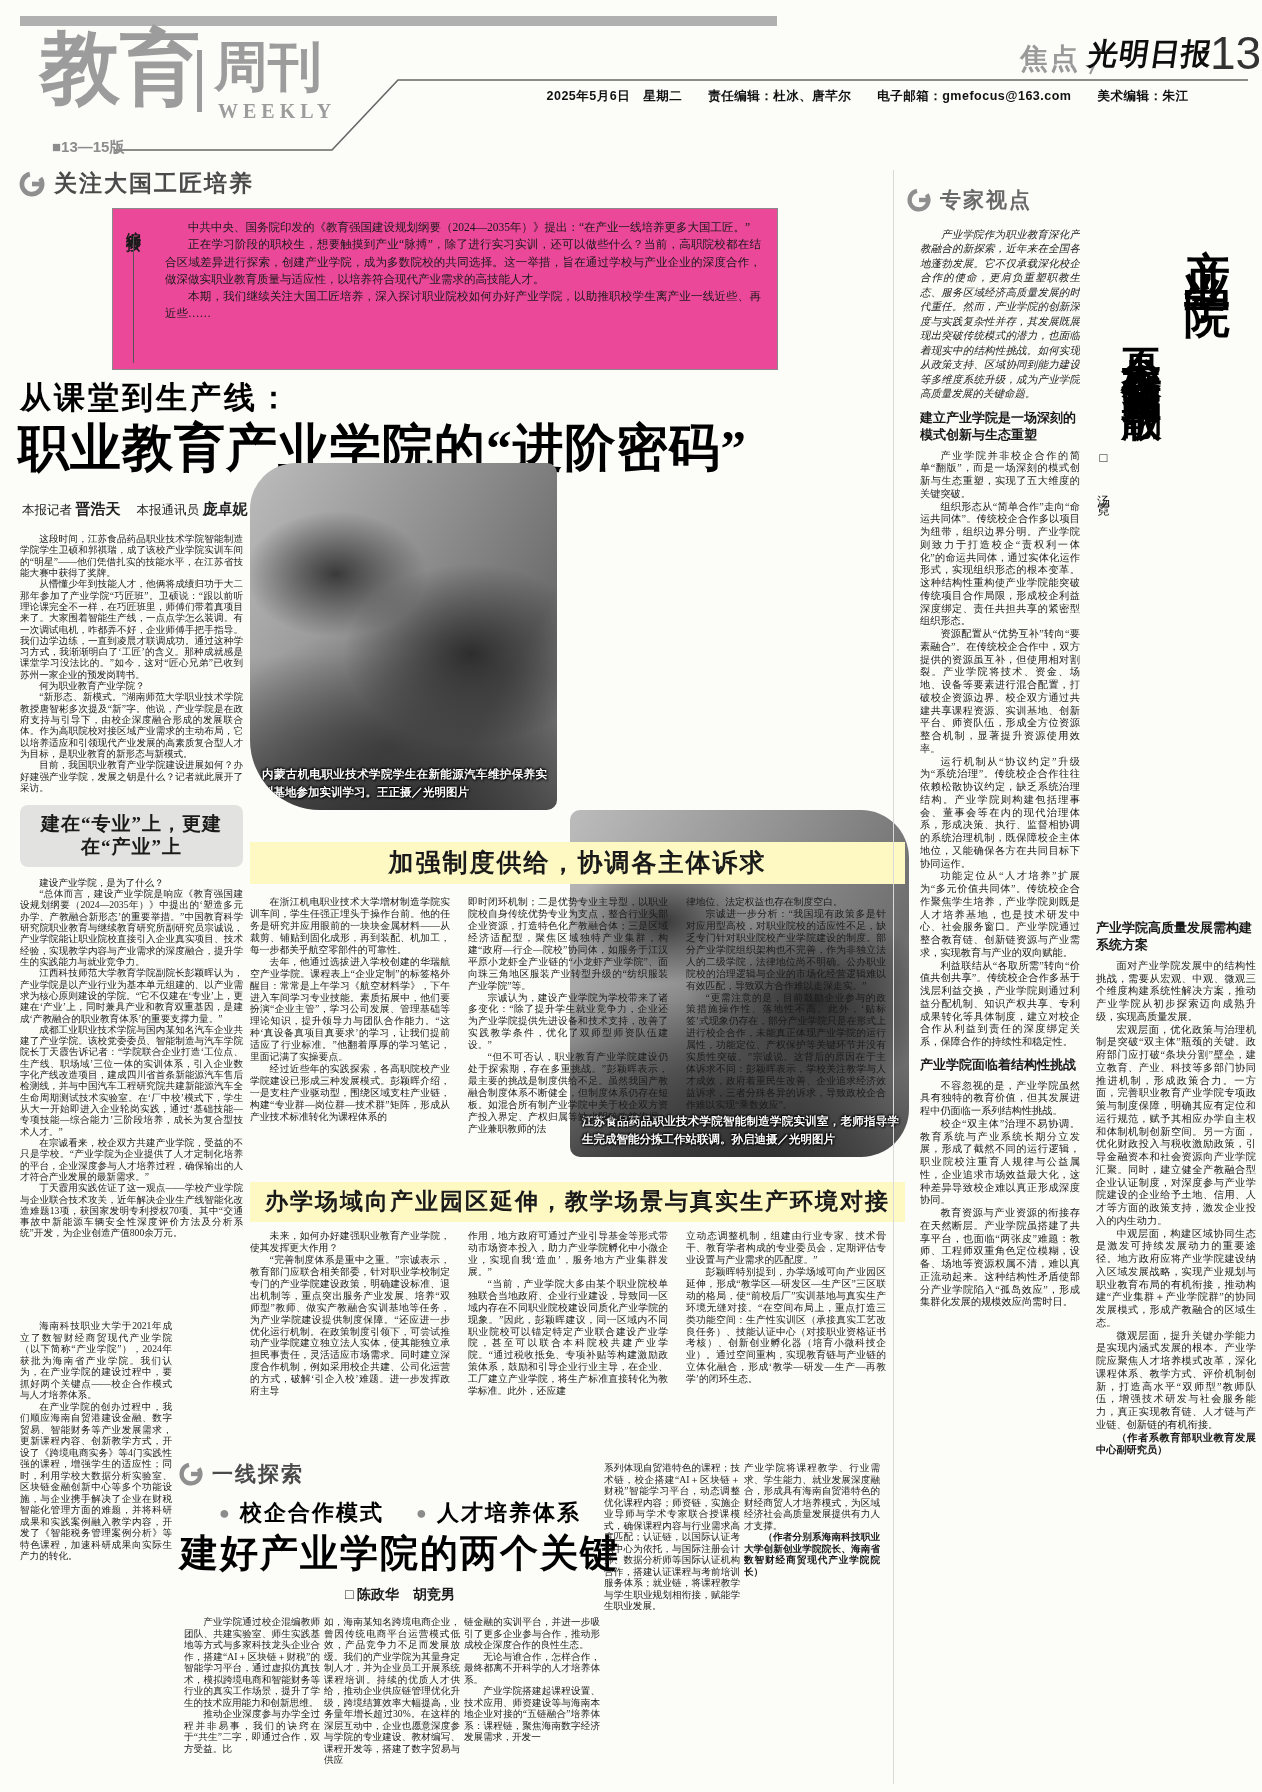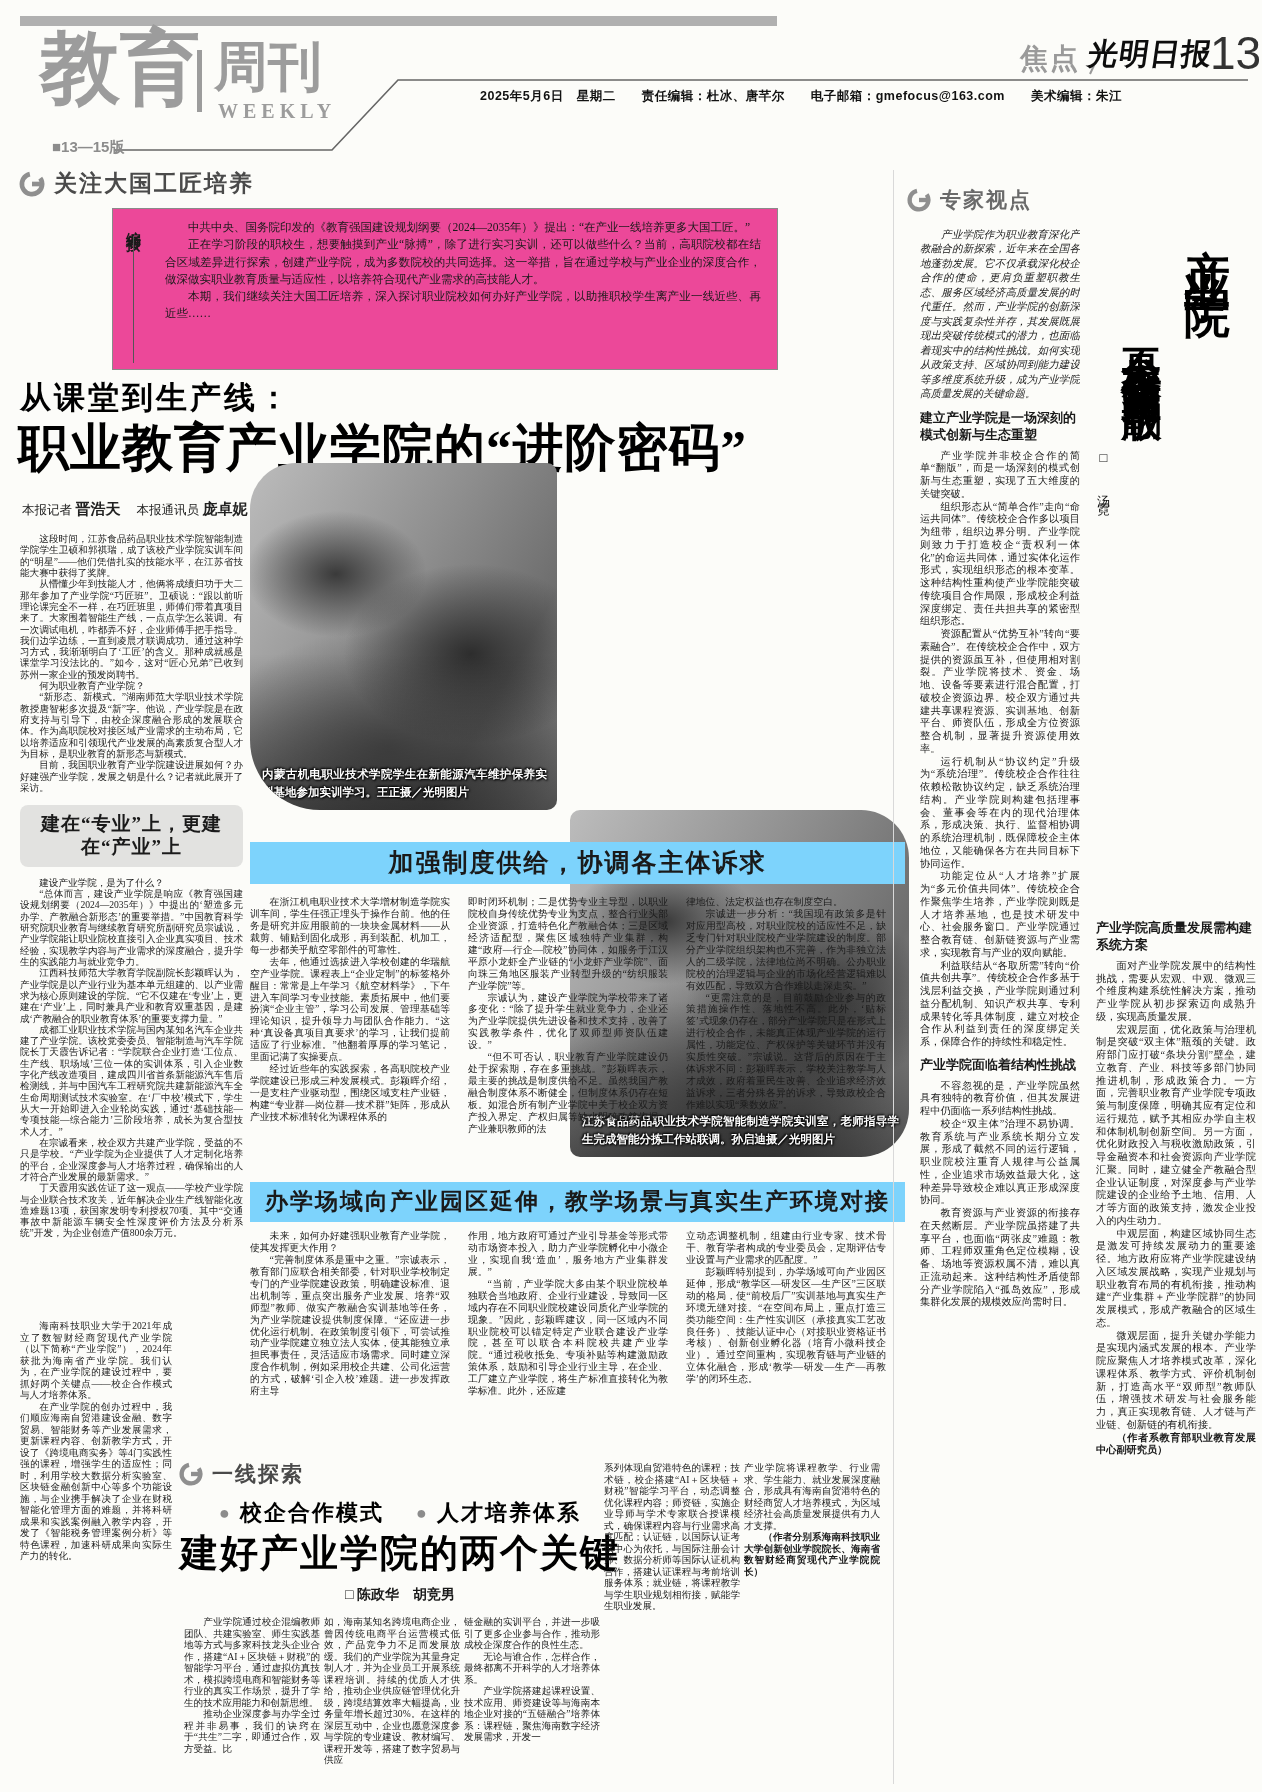--- a/index.html
+++ b/index.html
@@ -14,21 +14,21 @@
   .blk-h{font-weight:bold;text-indent:0;margin:8px 0 6px;font-size:13px;line-height:1.3;}
   .blk-h.band{background:#e2e2e0;margin:12px 0 10px;padding:8px 4px;font-size:19px;text-align:center;line-height:1.2;letter-spacing:1px;border-radius:8px;}
   .col{overflow:hidden;font-size:10.2px;line-height:1.25;}
   .col-main-left{font-size:9.6px;line-height:1.18;}
   .mid-col{font-size:9.8px;line-height:1.22;}
   .fl-col{font-size:9.6px;line-height:1.2;}
   
   .brand-cn{font-weight:bold;color:#9c9c9c;line-height:1;}
   .gm-head-label{font-weight:bold;color:#9a9a9a;letter-spacing:2px;}
   .paper-name{font-weight:bold;color:#0d0d0d;transform:skewX(-8deg);letter-spacing:1px;}
-  .dateline{font-weight:bold;color:#111;text-align:left;letter-spacing:.5px;}
+  .dateline{font-weight:bold;color:#111;text-align:center;letter-spacing:.5px;}
   
   .ghead{display:flex;align-items:center;gap:8px;}
   .ghead .glabel{font-weight:bold;color:#4a4a4a;letter-spacing:2px;}
   
   .note-box{border:1px solid #8a8a8a;display:flex;background:#ec4899;gap:8px;}
   .note-side{width:40px;display:flex;flex-direction:column;align-items:center;padding-top:10px;}
   .note-side .vt{writing-mode:vertical-rl;font-weight:bold;font-size:15px;letter-spacing:3px;}
   .note-side .vline{flex:1;width:1px;background:#555;margin-top:8px;margin-bottom:6px;}
   .note-body{flex:1;padding:10px 16px 8px 4px;font-size:11.5px;line-height:1.5;}
   .note-body p{margin:0;}
@@ -42,21 +42,21 @@
     background:
       linear-gradient(transparent 55%, rgba(0,0,0,.5)),
       radial-gradient(ellipse 130px 90px at 28% 32%, #3a3a3a 0%, transparent 70%),
       radial-gradient(ellipse 170px 120px at 72% 55%, #2d2d2d 0%, transparent 75%),
       radial-gradient(ellipse 220px 150px at 45% 82%, #575757 0%, transparent 80%),
       linear-gradient(120deg,#bcbcbc,#8e8e8e 45%,#6d6d6d 75%,#9b9b9b);}
   .photo .cap{position:absolute;left:12px;right:10px;bottom:8px;color:#fff;font-weight:bold;
       font-size:11.5px;line-height:1.55;text-align:justify;
       text-shadow:0 0 3px #000,1px 1px 2px #000,-1px -1px 2px #000;}
   
-  .band{background:#7dd3fc;font-weight:bold;text-align:center;letter-spacing:2px;}
+  .band{background:#fef9c3;font-weight:bold;text-align:center;letter-spacing:2px;}
   
   .vtitle{writing-mode:vertical-rl;font-weight:900;color:#000;}
   .vauthor{writing-mode:vertical-rl;font-size:13px;letter-spacing:8px;color:#111;}
   .expert-lead{font-style:italic;font-size:10.5px;line-height:1.38;margin-bottom:8px;}
   .vdivider{width:1px;background:#d9d9d9;}
   
   .fl-bullets{text-align:center;font-weight:bold;letter-spacing:2px;color:#000;}
   .fl-bullets .dot{color:#8c8c8c;font-size:18px;vertical-align:1px;}
   .fl-headline{font-weight:900;text-align:center;letter-spacing:2px;color:#000;}
   .fl-byline{text-align:center;font-weight:bold;}

